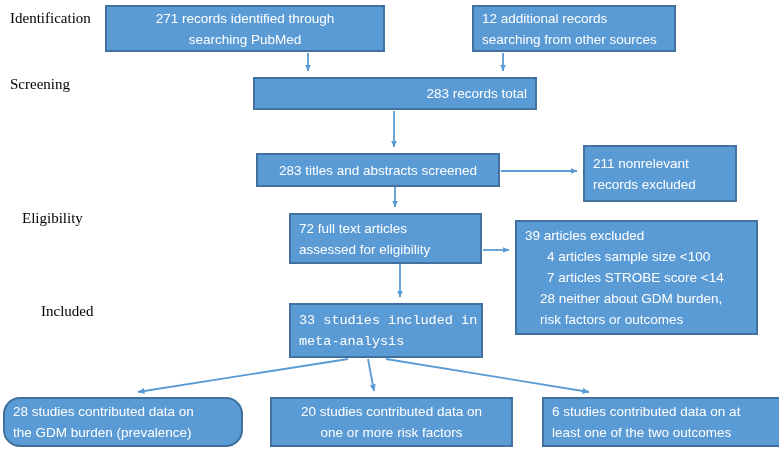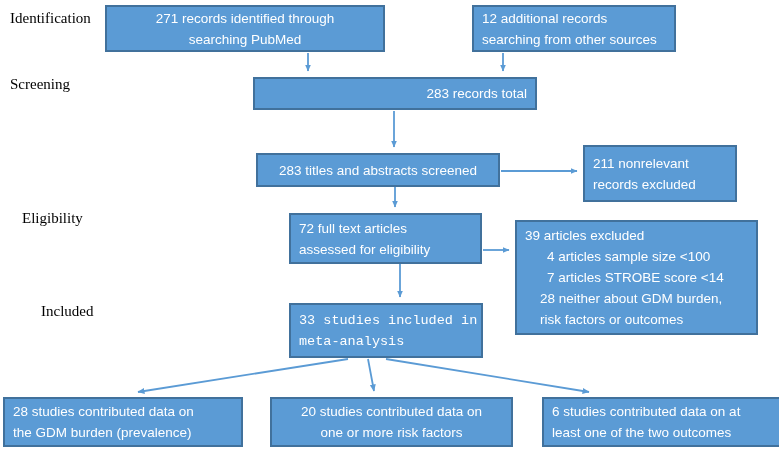--- a/index.html
+++ b/index.html
@@ -112,21 +112,21 @@
     <div class="bl indent-a">7 articles STROBE score &lt;14</div>
     <div class="bl indent-b">28 neither about GDM burden,</div>
     <div class="bl indent-b">risk factors or outcomes</div>
   </div>
 
   <div class="box" style="left:289px;top:303px;width:194px;height:55px;font-family:Liberation Mono, monospace;">
     <div class="bl">33 studies included in</div>
     <div class="bl">meta-analysis</div>
   </div>
 
-  <div class="box" style="left:3px;top:397px;width:240px;height:50px;">
+  <div class="box" style="left:3px;top:397px;width:240px;height:50px;border-radius:17px;">
     <div class="bl">28 studies contributed data on</div>
     <div class="bl">the GDM burden (prevalence)</div>
   </div>
 
   <div class="box" style="left:270px;top:397px;width:243px;height:50px;align-items:center;">
     <div class="bl">20 studies contributed data on</div>
     <div class="bl">one or more risk factors</div>
   </div>
 
   <div class="box" style="left:542px;top:397px;width:281px;height:50px;justify-content:center;">

